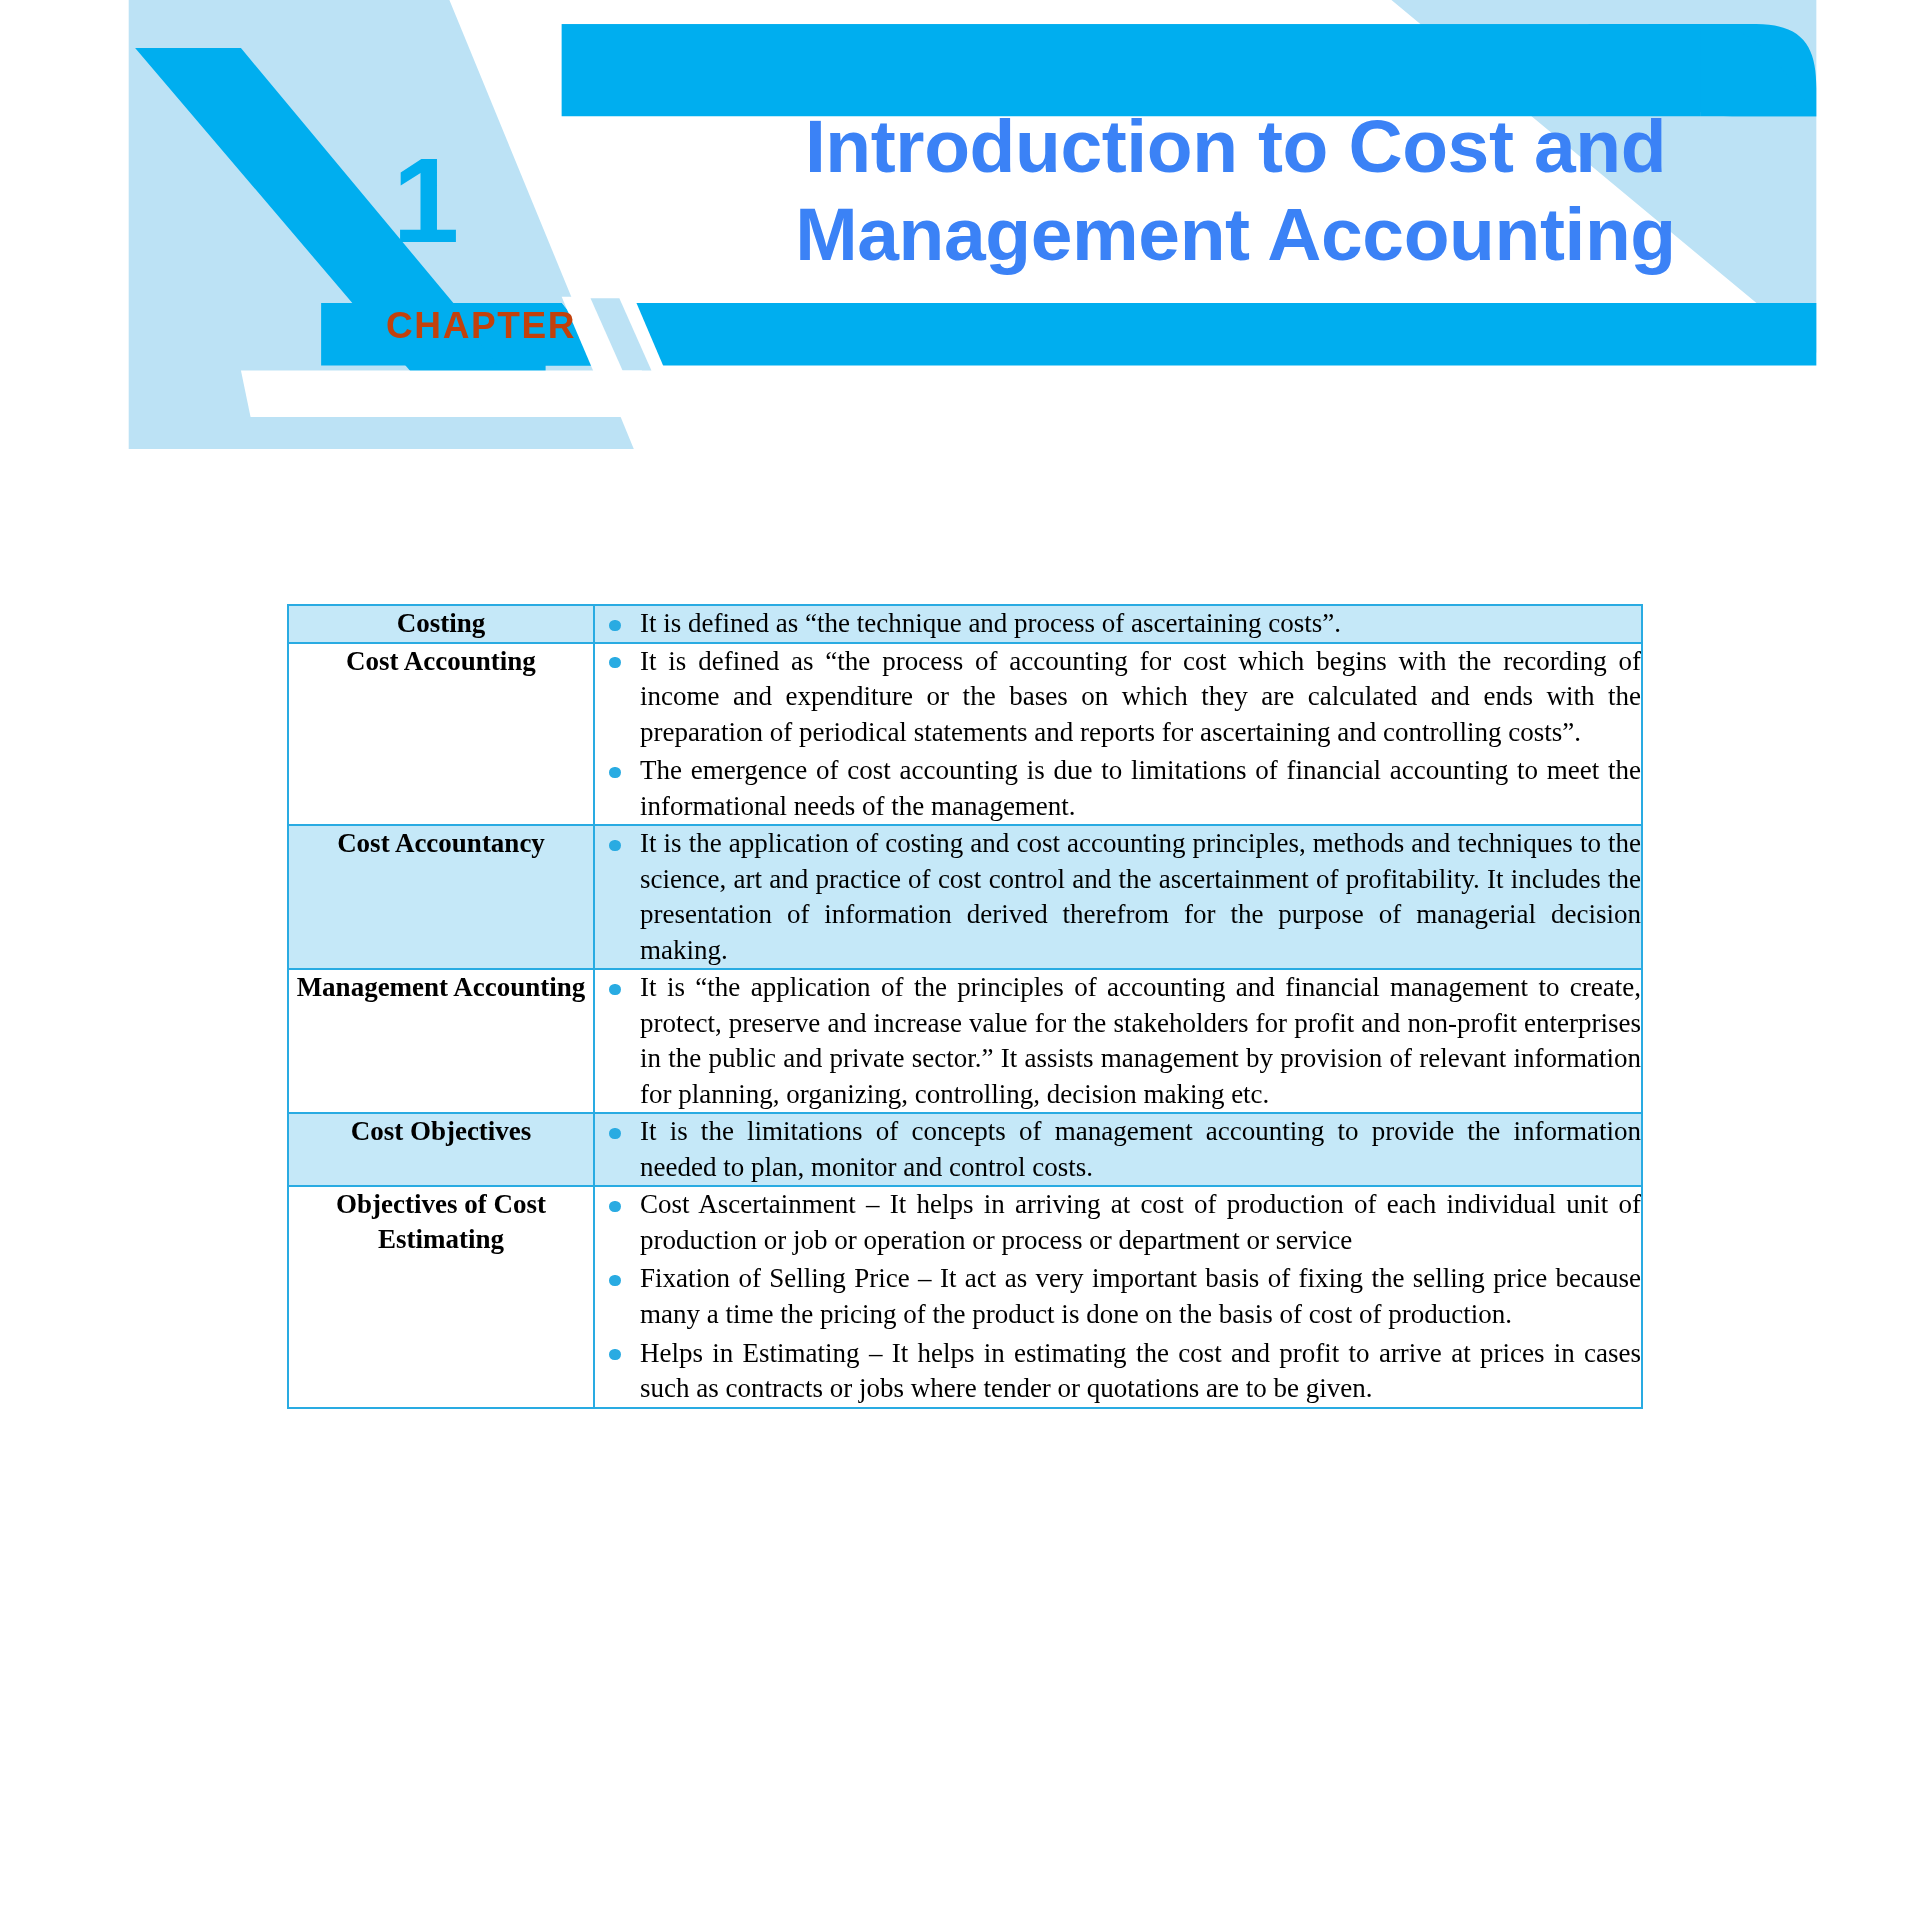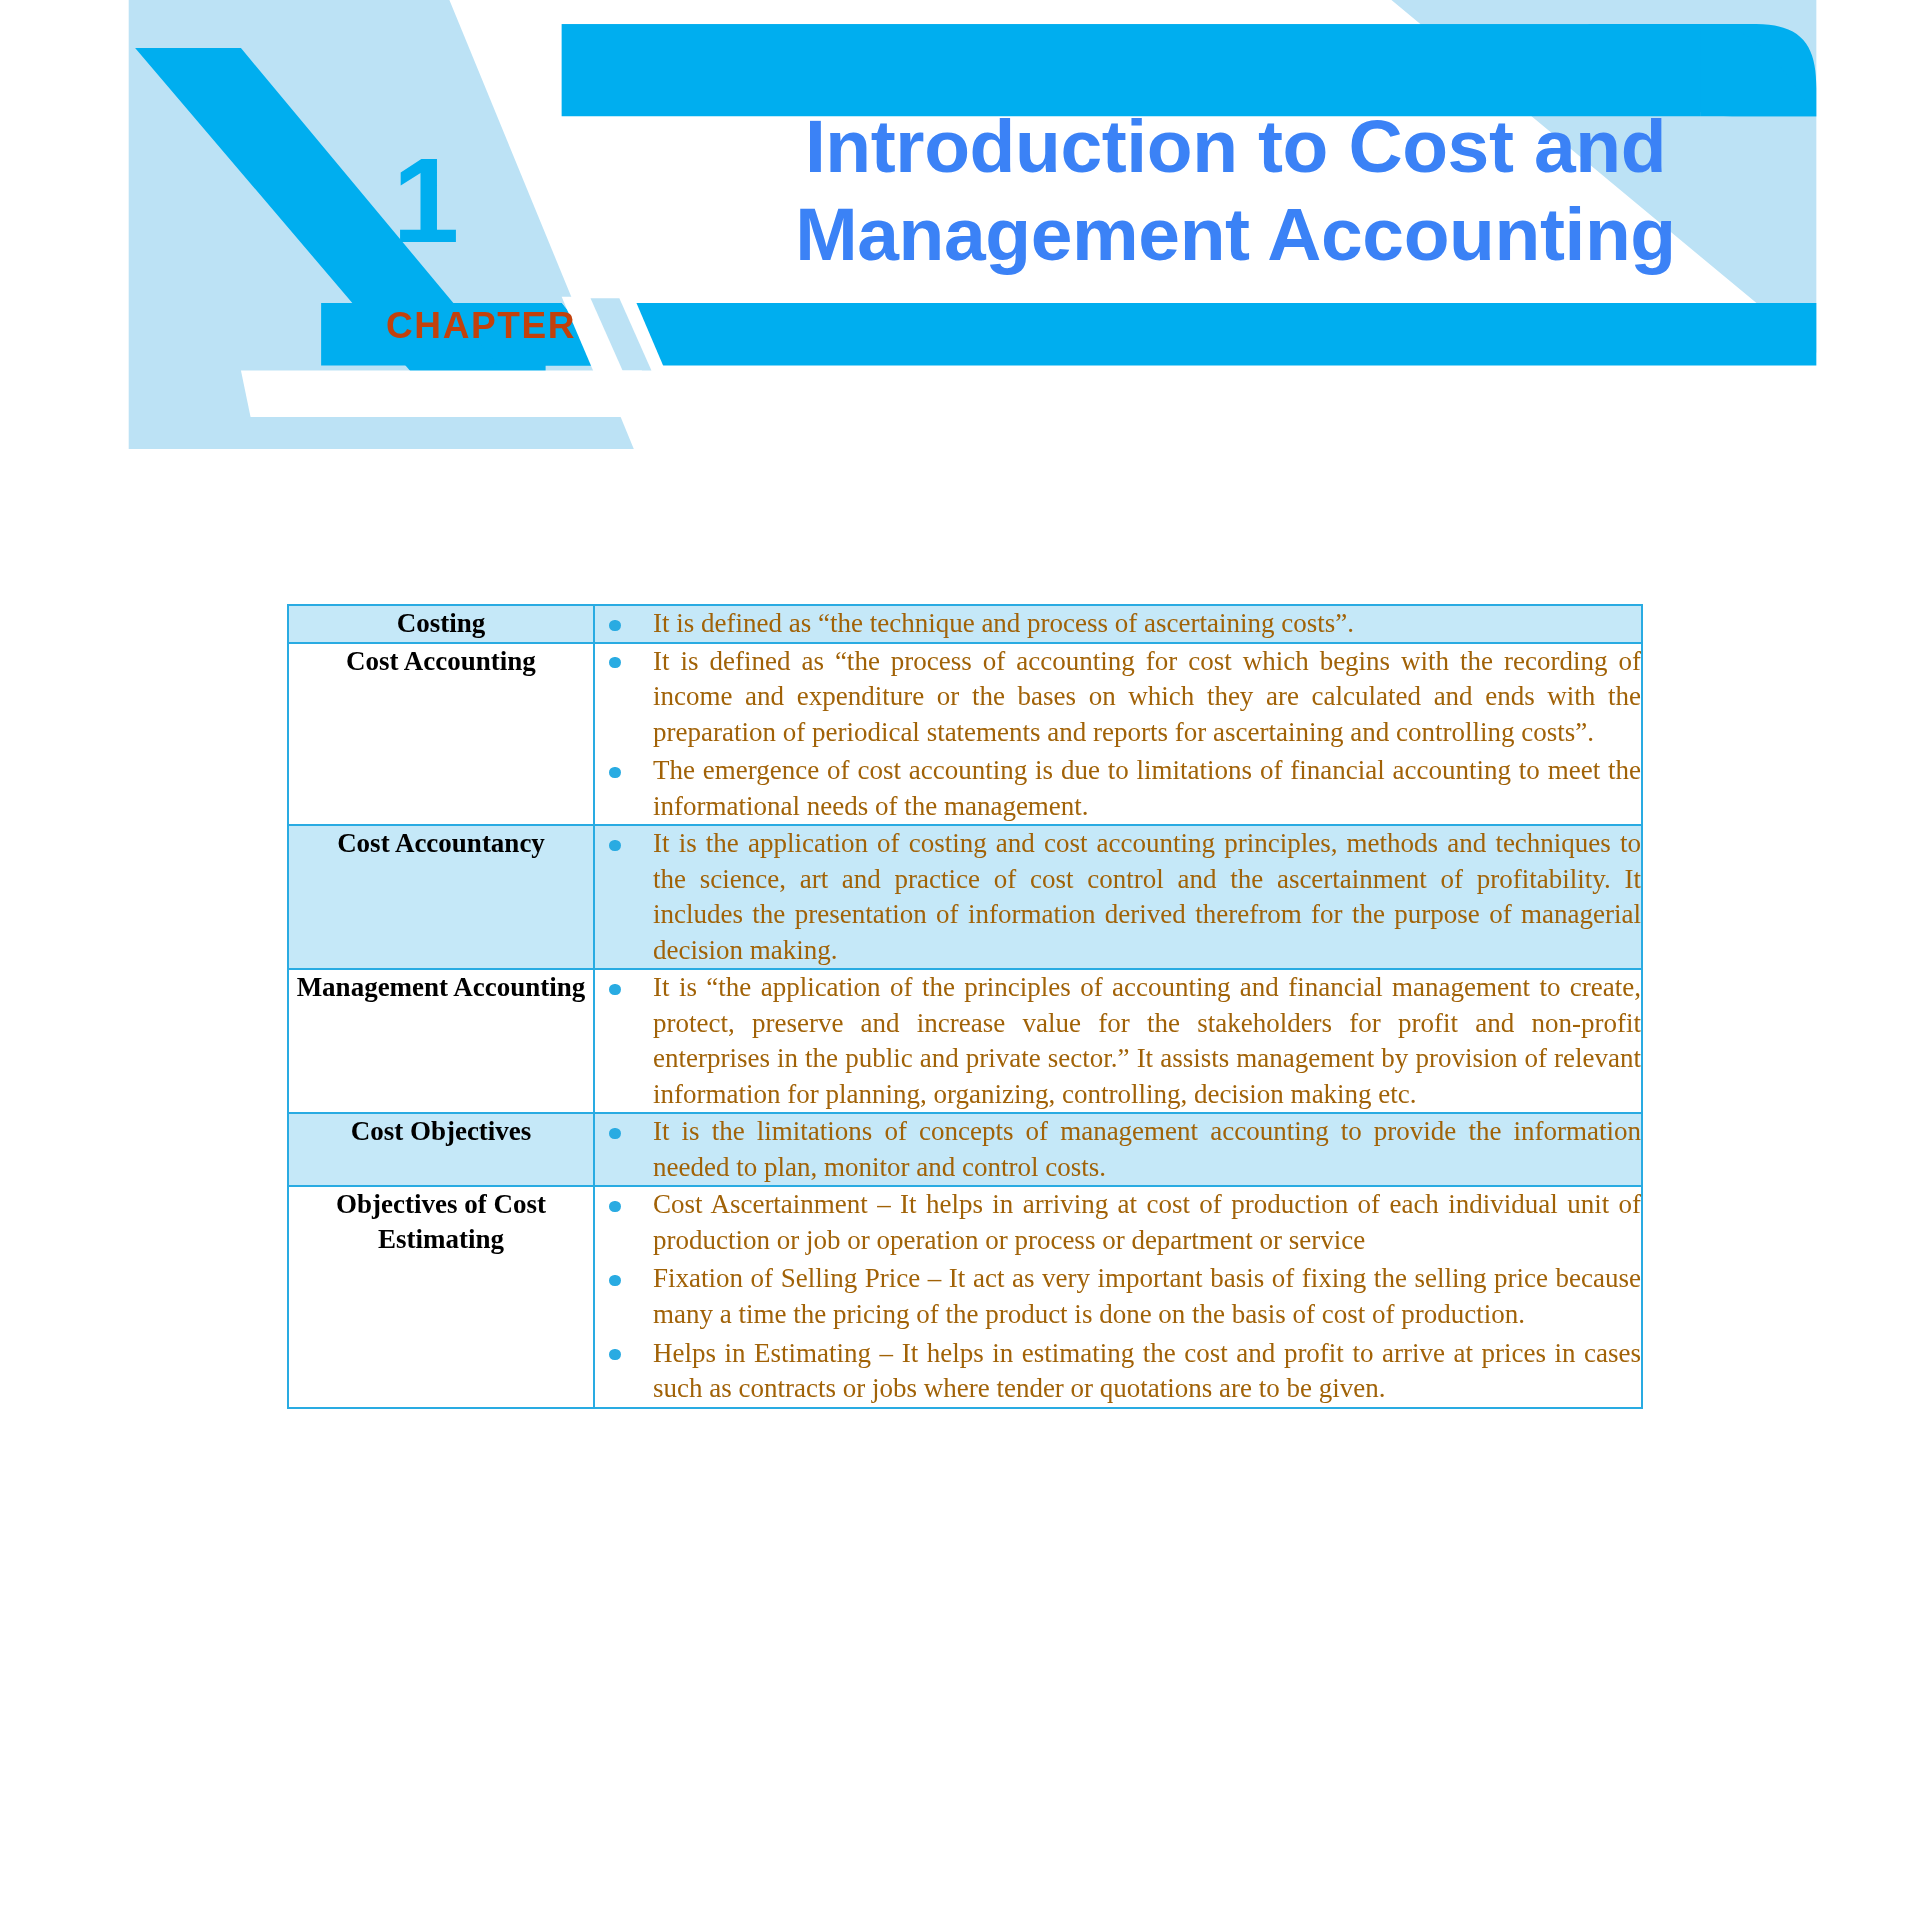--- a/index.html
+++ b/index.html
@@ -104,25 +104,25 @@
     padding: 10.4px 16px 13px 11.2px;
   }
 
   ul.bullets {
     list-style: none;
     margin: 0;
     padding: 0;
   }
   ul.bullets > li {
     position: relative;
-    padding-left: 58px;
+    padding-left: 45px;
     margin: 0 0 3.2px 0;
     font-size: 27px;
     line-height: 1.315;
-    color: #a16207;
+    color: #000000;
     text-align: justify;
     text-justify: inter-word;
   }
   ul.bullets > li:last-child { margin-bottom: 0; }
   ul.bullets > li.nojust { text-align: left; }
   ul.bullets > li::before {
     content: "";
     position: absolute;
     left: 14.4px;
     top: 13.6px;

